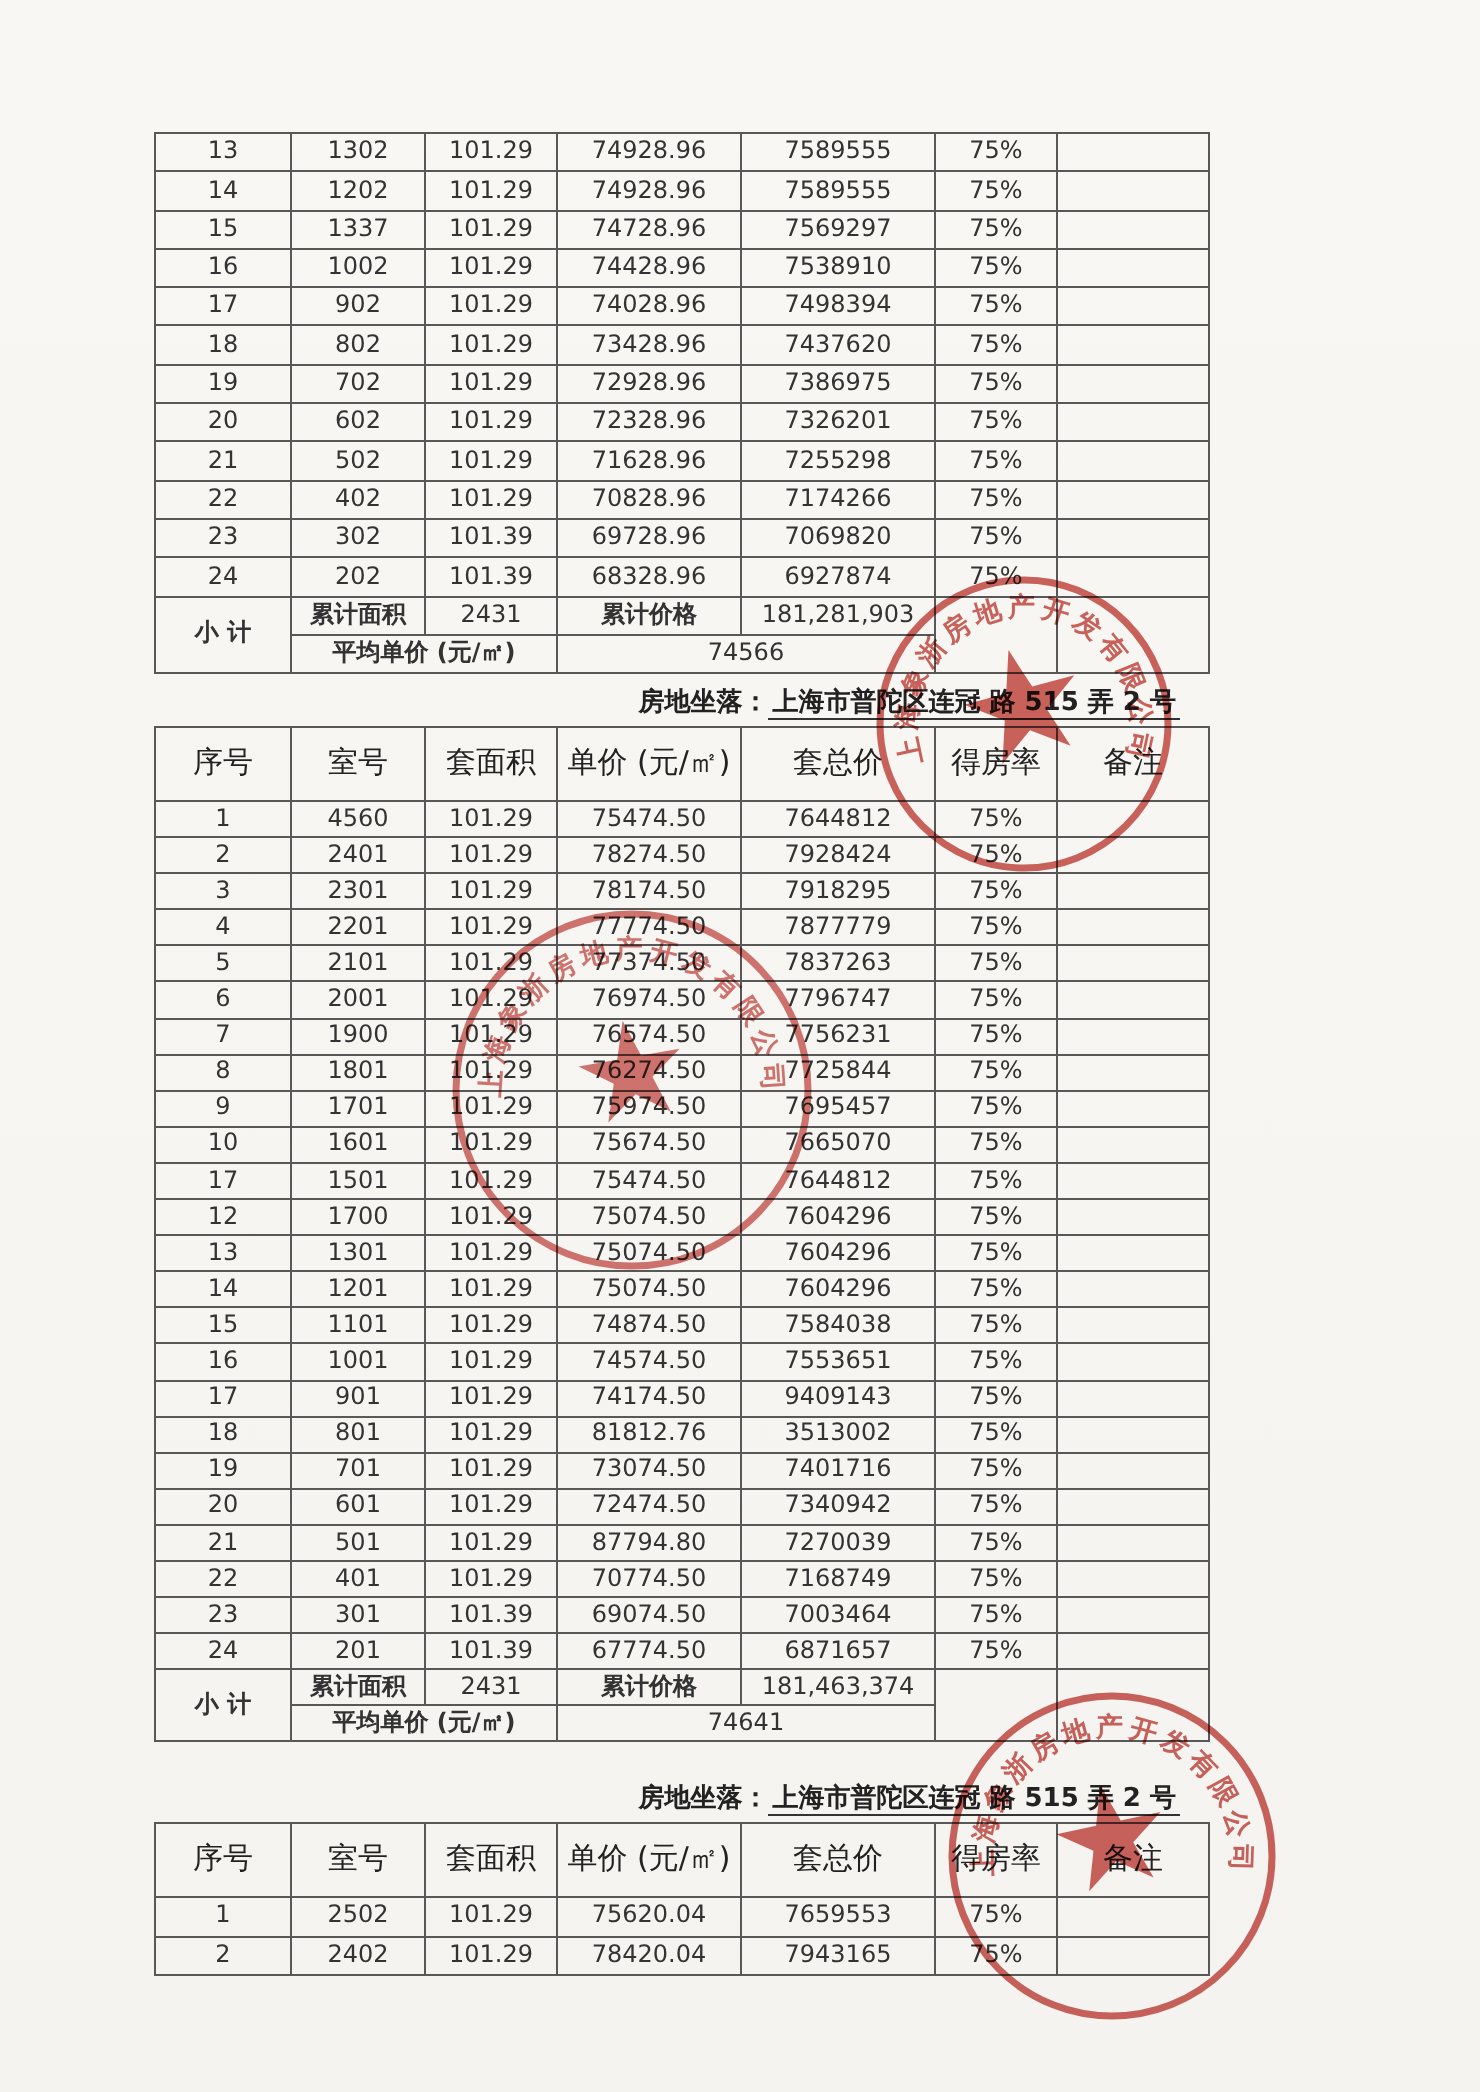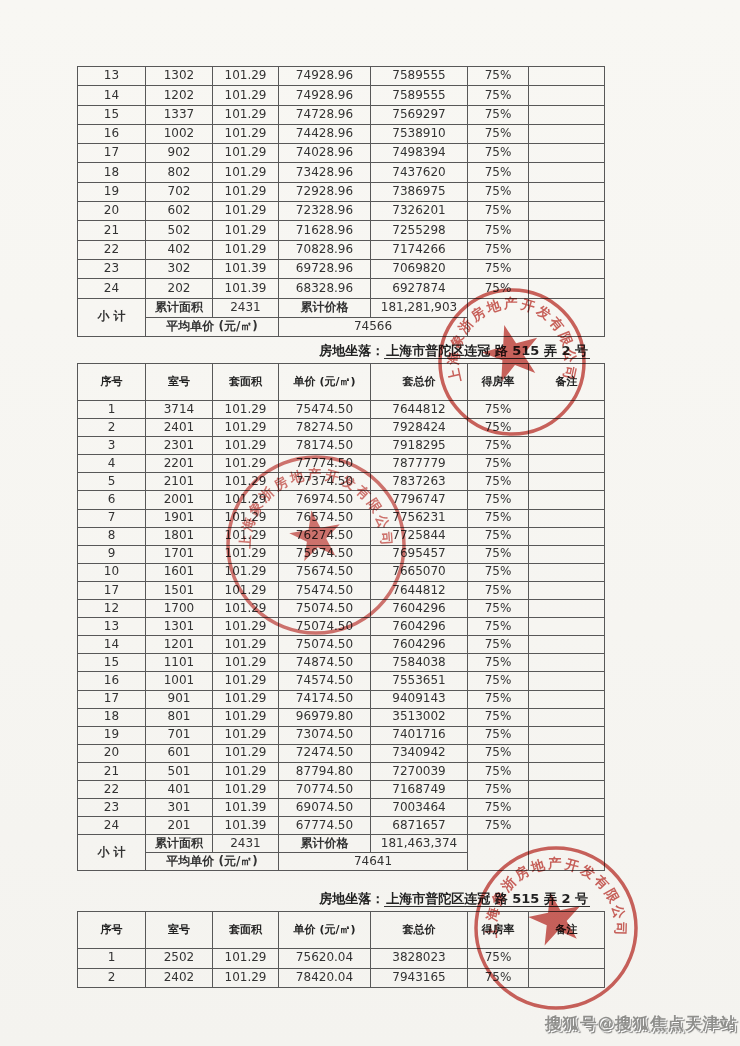--- a/index.html
+++ b/index.html
@@ -9,21 +9,21 @@
     font-family:"DejaVu Sans","Liberation Sans",sans-serif;
     color:#2e2e2e;
   }
   .page{position:absolute;inset:0;background:linear-gradient(180deg,#f8f7f3 0%,#f6f5f1 60%,#f4f3ef 100%);}
   table.price{border-collapse:collapse;table-layout:fixed;position:absolute;left:77px;width:527px;border:1.5px solid #4c4c4c;}
   table.price td,table.price th{
     border:1px solid #585858;text-align:center;vertical-align:middle;
     font-size:12px;line-height:1.15;padding:0 1px;overflow:hidden;
     color:#333;
   }
-  table.price th{font-weight:bold;font-size:11px;white-space:normal;color:#222;height:36px;}
+  table.price th{font-weight:normal;font-size:15px;white-space:normal;color:#222;height:36px;}
   #t1 td{height:18.3px;white-space:nowrap;}
   #t2 td{height:17.1px;white-space:nowrap;}
   #t3 td{height:18.5px;white-space:nowrap;}
   tr.sum td{height:19px;}
   td.sumgroup{white-space:pre-line;font-weight:bold;font-size:12.5px;color:#222;margin-top:37px;}
   td.sumlabel{font-weight:bold;font-size:12.5px;color:#222;}
   .locline{
     position:absolute;left:63px;width:527px;text-align:right;
     font-size:13px;font-weight:bold;color:#222;white-space:nowrap;
   }
@@ -203,21 +203,21 @@
           <th>套面积</th>
           <th>单价 (元/㎡)</th>
           <th>套总价</th>
           <th>得房率</th>
           <th>备注</th>
         </tr>
     </thead>
     <tbody>
         <tr>
           <td>1</td>
-          <td>3714</td>
+          <td>4560</td>
           <td>101.29</td>
           <td>75474.50</td>
           <td>7644812</td>
           <td>75%</td>
           <td></td>
         </tr>
         <tr>
           <td>2</td>
           <td>2401</td>
           <td>101.29</td>
@@ -257,21 +257,21 @@
           <td>6</td>
           <td>2001</td>
           <td>101.29</td>
           <td>76974.50</td>
           <td>7796747</td>
           <td>75%</td>
           <td></td>
         </tr>
         <tr>
           <td>7</td>
-          <td>1901</td>
+          <td>1900</td>
           <td>101.29</td>
           <td>76574.50</td>
           <td>7756231</td>
           <td>75%</td>
           <td></td>
         </tr>
         <tr>
           <td>8</td>
           <td>1801</td>
           <td>101.29</td>
@@ -358,21 +358,21 @@
           <td>101.29</td>
           <td>74174.50</td>
           <td>9409143</td>
           <td>75%</td>
           <td></td>
         </tr>
         <tr>
           <td>18</td>
           <td>801</td>
           <td>101.29</td>
-          <td>96979.80</td>
+          <td>81812.76</td>
           <td>3513002</td>
           <td>75%</td>
           <td></td>
         </tr>
         <tr>
           <td>19</td>
           <td>701</td>
           <td>101.29</td>
           <td>73074.50</td>
           <td>7401716</td>
@@ -467,21 +467,21 @@
           <th>得房率</th>
           <th>备注</th>
         </tr>
     </thead>
     <tbody>
         <tr>
           <td>1</td>
           <td>2502</td>
           <td>101.29</td>
           <td>75620.04</td>
-          <td>3828023</td>
+          <td>7659553</td>
           <td>75%</td>
           <td></td>
         </tr>
         <tr>
           <td>2</td>
           <td>2402</td>
           <td>101.29</td>
           <td>78420.04</td>
           <td>7943165</td>
           <td>75%</td>
@@ -513,15 +513,14 @@
     <g class="stamp" opacity="0.82" style="color: rgb(196, 66, 60);">
       <circle cx="556" cy="928" r="80" fill="none" stroke="currentColor" stroke-width="3.5"></circle>
       <polygon fill="currentColor" transform="translate(556,920) scale(28) rotate(-12)" points="0,-1 0.2245,-0.309 0.951,-0.309 0.3633,0.118 0.5878,0.809 0,0.382 -0.5878,0.809 -0.3633,0.118 -0.951,-0.309 -0.2245,-0.309"></polygon>
       <path id="arcC" fill="none" d="M 530.6 982.4 A 60 60 0 1 1 581.4 982.4"></path>
       <text font-size="13.5" letter-spacing="2.5" fill="currentColor">
         <textPath href="#arcC" startOffset="50%" text-anchor="middle">上海象浙房地产开发有限公司</textPath>
       </text>
     </g>
   </svg>
 
-  <div class="watermark">搜狐号@搜狐焦点天津站</div>
 
 </div>
 
 </body></html>

